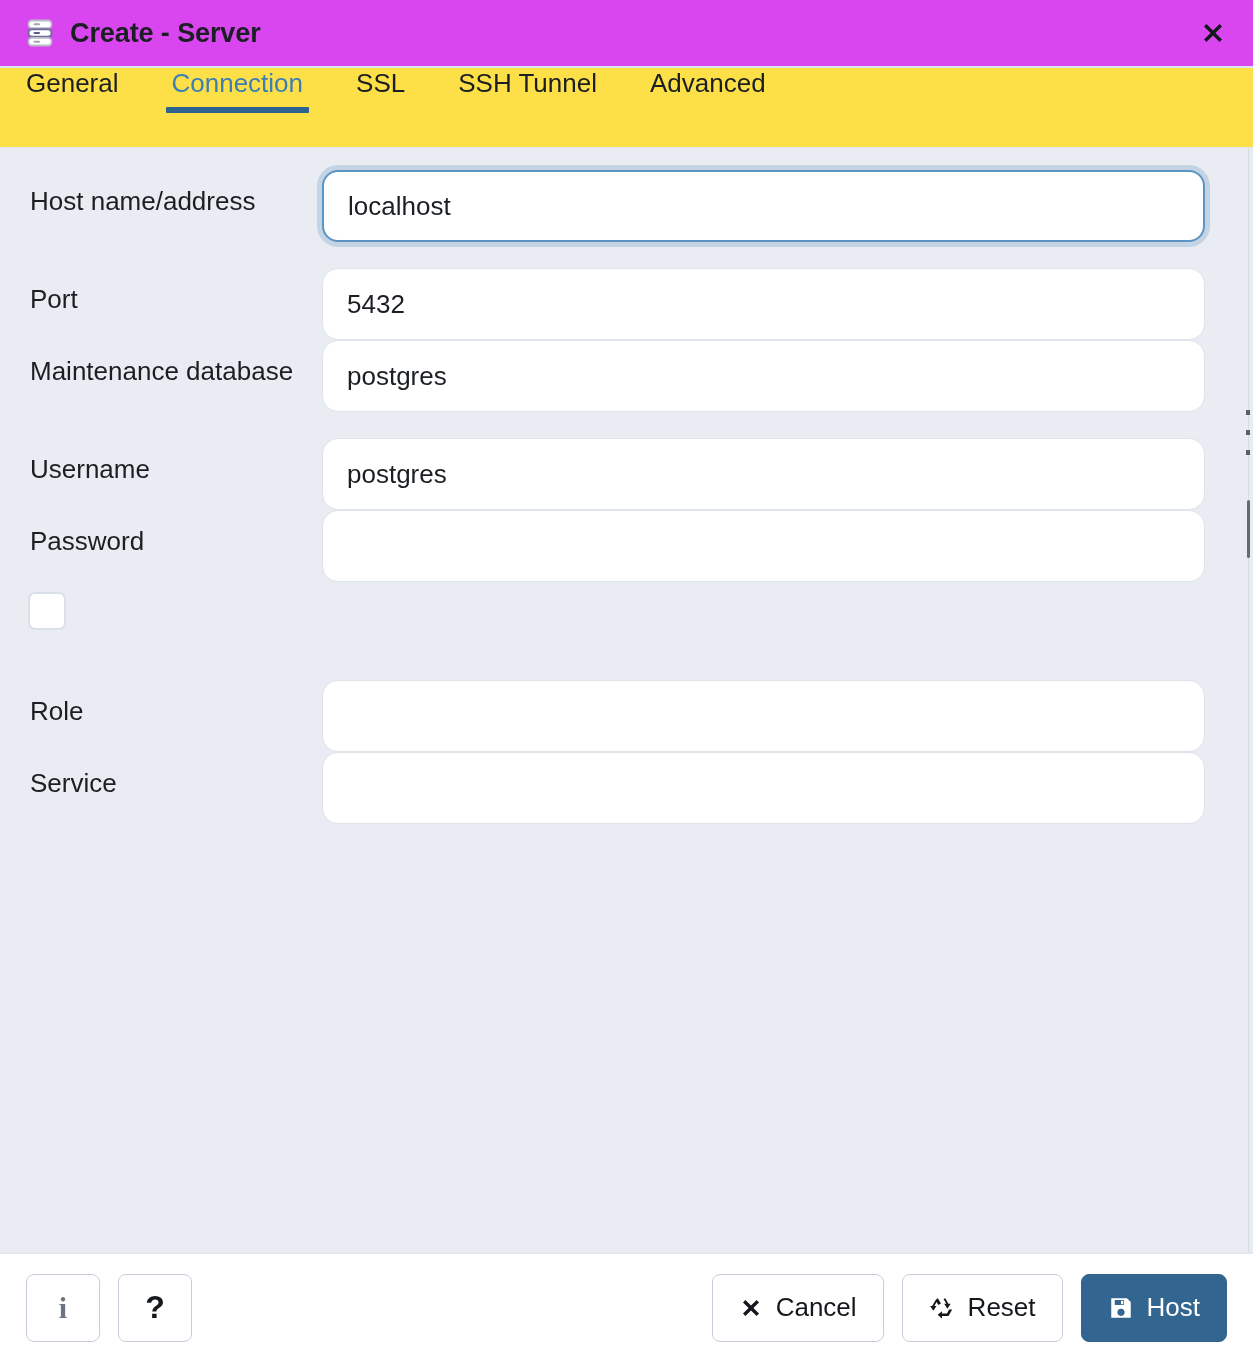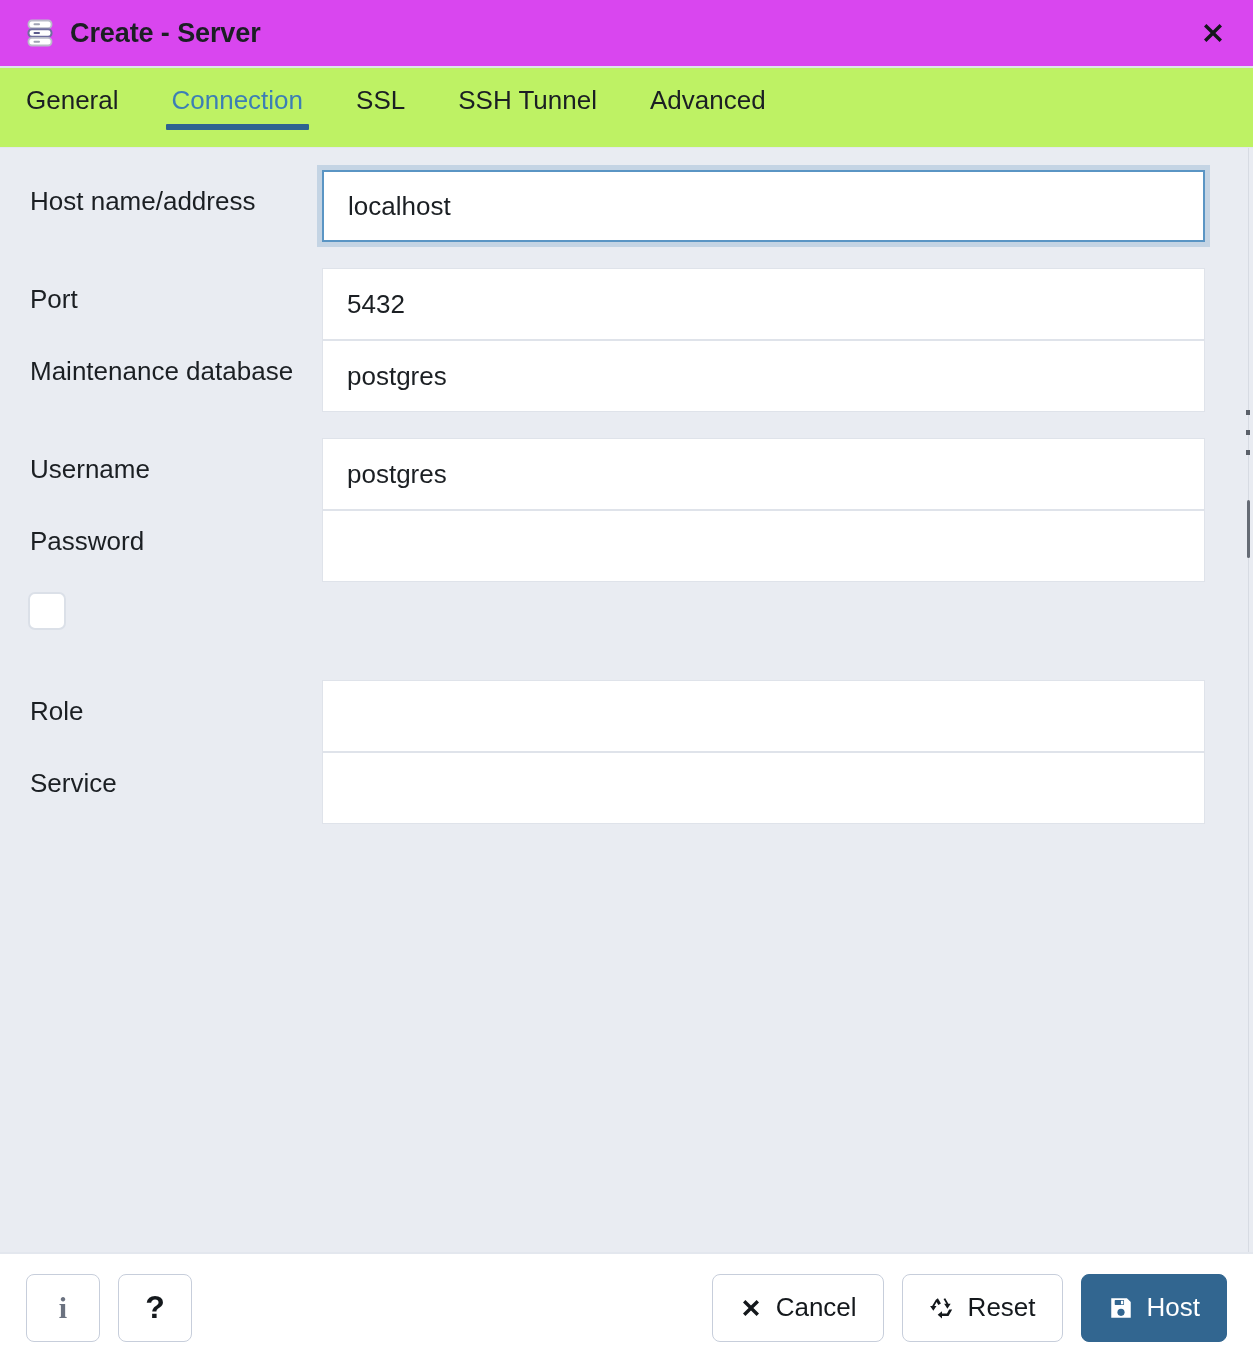--- a/index.html
+++ b/index.html
@@ -66,23 +66,23 @@
     font-size: 30px;
     line-height: 1;
     padding: 0;
   }
   .close-btn svg { display: block; }
 
   
   .tabbar {
     height: 80px;
     flex: 0 0 80px;
-    background: #bef264;
-    display: flex;
-    align-items: center;
+    background: #fde047;
+    display: flex;
+    align-items: flex-start;
     padding: 0 0 0 26px;
     border-bottom: 1px solid #e3e7ee;
   }
   .tab {
     position: relative;
     font-size: 26px;
     color: #1b1f23;
     padding: 0 0 14px 0;
     margin-right: 53px;
     cursor: pointer;
@@ -129,21 +129,21 @@
   }
   .fcontrol {
     flex: 1 1 auto;
     padding-right: 22px;
   }
   .txt {
     width: 100%;
     height: 72px;
     background: #ffffff;
     border: 1px solid #dfe3ea;
-    border-radius: 0;
+    border-radius: 16px;
     font-size: 26px;
     font-family: inherit;
     color: #1b1f23;
     padding: 0 24px;
     outline: none;
   }
   .txt::placeholder { color: #8d949f; }
   .txt.focused {
     border: 2px solid #5a95c4;
     box-shadow: 0 0 0 5px #c4d4e4;

